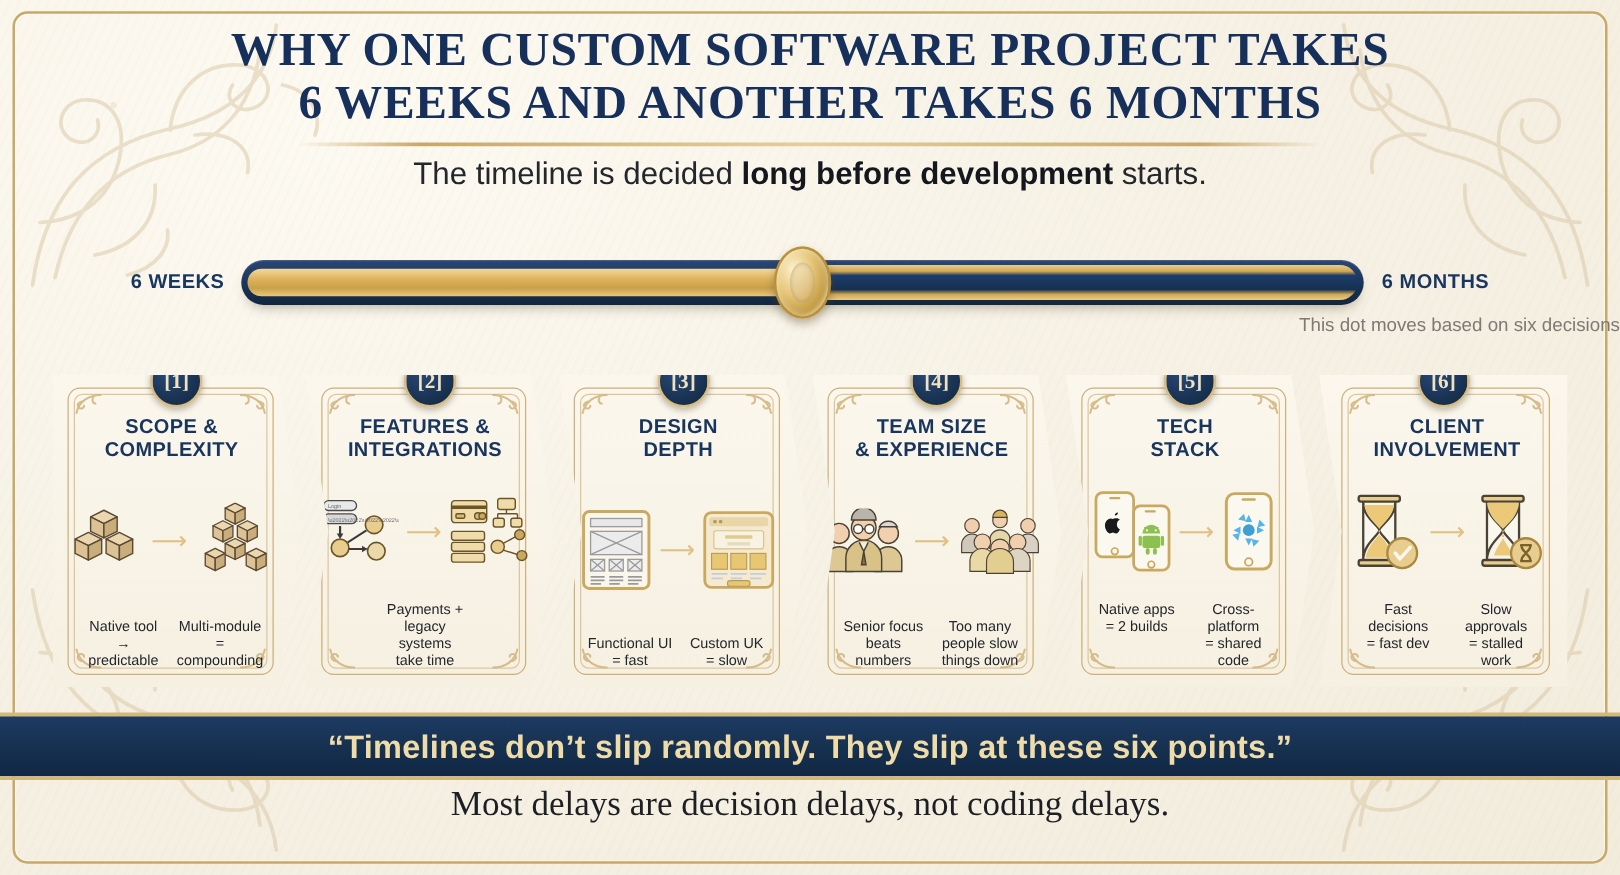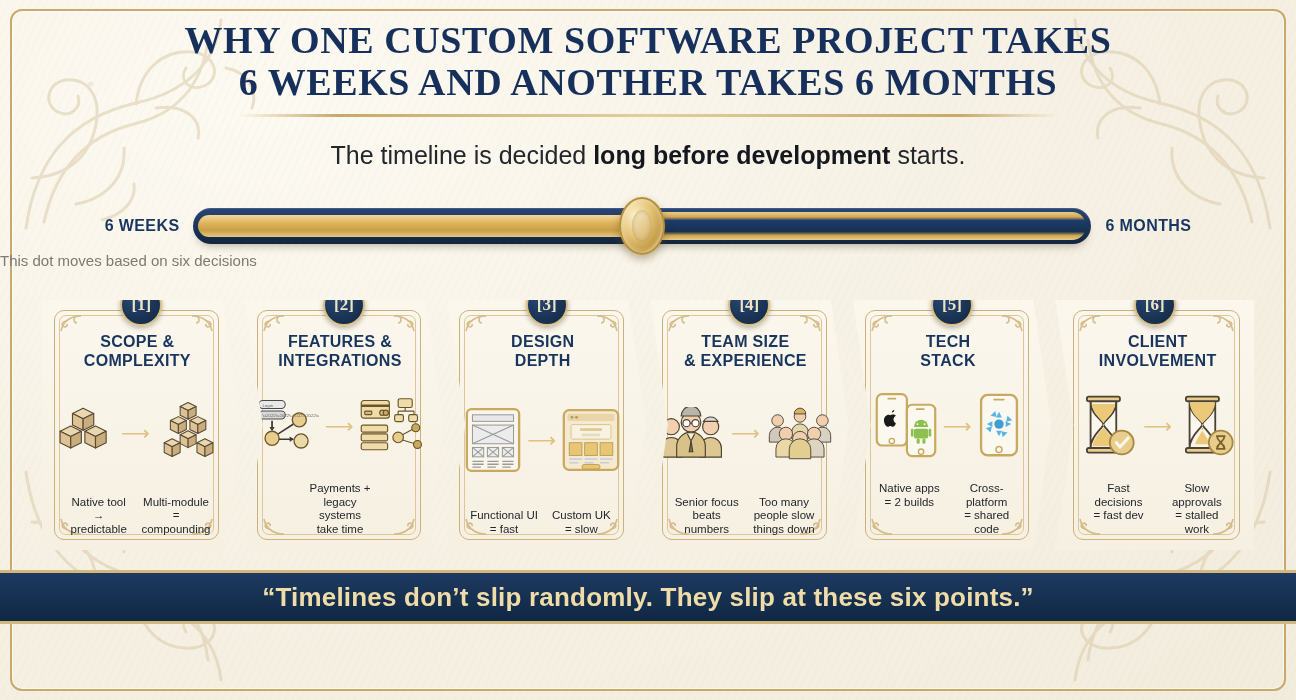--- a/index.html
+++ b/index.html
@@ -46,21 +46,21 @@
     font-family:"Liberation Serif",serif;
     font-weight:bold;letter-spacing:.6px;
   }
   .title .l1{display:block;font-size:38px;line-height:40px;margin-top:20px;}
   .title .l2{display:block;font-size:38px;line-height:44px;}
   .rule{
     width:820px;height:3px;margin:10px auto 0;
     background:linear-gradient(90deg,rgba(200,169,106,0) 0%,#c8a96a 12%,#e3cf9c 50%,#c8a96a 88%,rgba(200,169,106,0) 100%);
   }
   .subtitle{
-    text-align:center;font-size:25px;color:#23262b;margin-top:24px;
+    text-align:center;font-size:25px;color:#23262b;margin-top:8px;
     font-family:"Liberation Sans",sans-serif;
   }
   .subtitle b{font-weight:bold;color:#14181e;}
 
   
   .slider-row{
     position:absolute;left:0;right:0;top:200px;height:52px;
     display:flex;align-items:center;justify-content:center;gap:14px;
   }
   .edge-label{
@@ -87,21 +87,21 @@
     box-shadow:0 4px 8px rgba(90,70,30,.4), inset 0 0 6px rgba(255,255,255,.55);
   }
   .knob::after{
     content:"";position:absolute;left:50%;top:50%;transform:translate(-50%,-50%);
     width:20px;height:32px;border-radius:50%;
     background:linear-gradient(135deg,#f6e6bb,#cda css);
     background:linear-gradient(135deg,#f8ecc9 0%,#d6ae60 100%);
     box-shadow:inset 0 0 4px rgba(140,110,45,.5);
   }
   .slider-caption{
-    position:absolute;left:0;right:0;top:252px;text-align:left;
+    position:absolute;left:0;right:0;top:252px;text-align:right;
     font-size:15px;color:#7d7a74;
   }
 
   
   .cards{
     position:absolute;left:42px;right:42px;top:300px;height:250px;
     display:flex;gap:4px;
   }
   .card{
     position:relative;flex:1;
@@ -777,14 +777,15 @@
         </div>
       </div>
     </div>
 
   </div>
 
   <div class="banner">
     <div class="banner-text">“Timelines don’t slip randomly. They slip at these six points.”</div>
   </div>
 
+  <div class="footer">Most delays are decision delays, not coding delays.</div>
 
 </div>
 
 </body></html>

